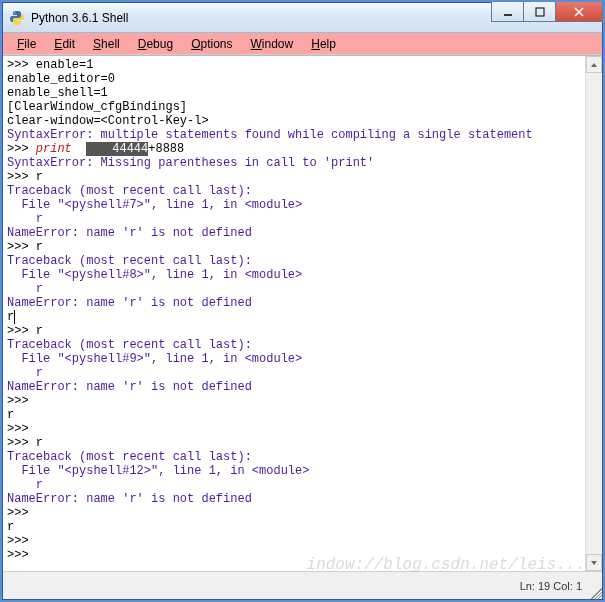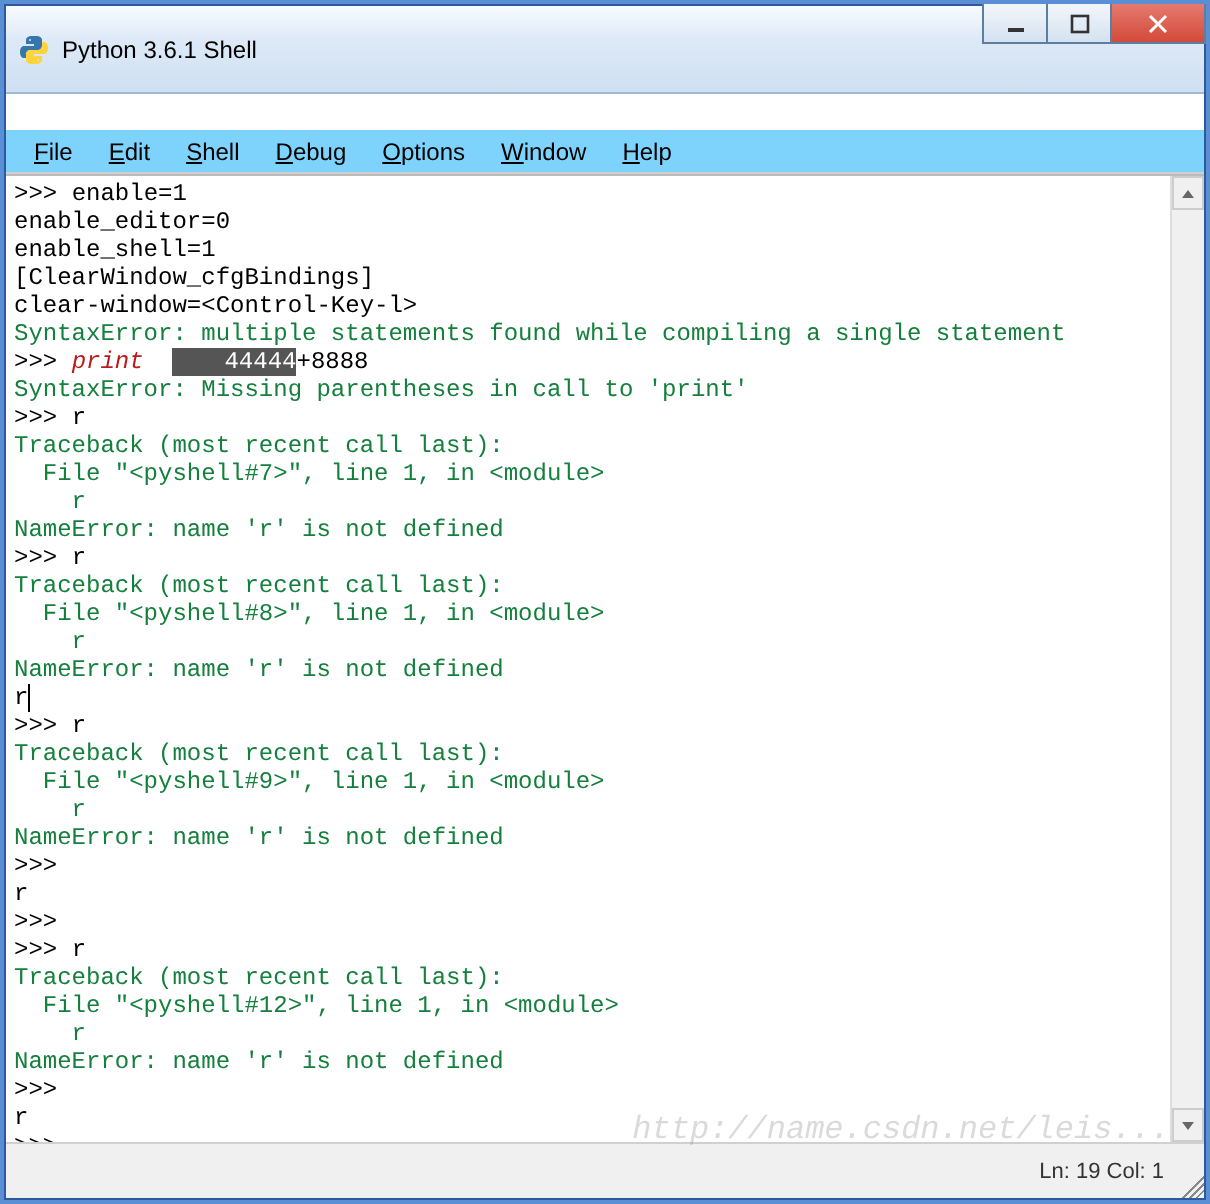--- a/index.html
+++ b/index.html
@@ -11,21 +11,21 @@
     overflow: hidden;
   }
   .window {
     width: 100%; height: 100%;
     background: #fff;
     border: 1px solid #2d5a9e;
     display: flex; flex-direction: column;
     box-shadow: 0 0 0 1px rgba(255,255,255,.3) inset;
   }
   .titlebar {
-    height: 44px;
+    height: 30px;
     background: linear-gradient(#f7fbff, #dde9f7 40%, #cfe0f2);
     display: flex; align-items: center;
     padding-left: 6px;
     border-bottom: 1px solid #9fb9d9;
   }
   .titlebar .icon { width: 16px; height: 16px; margin-right: 6px; }
   .titlebar .title { flex: 1; font-size: 12px; color: #000; }
   .winbtns { display: flex; gap: 0; margin-right: -1px; margin-top: -1px; align-self: flex-start; }
   .winbtn {
     width: 32px; height: 20px;
@@ -36,26 +36,25 @@
   }
   .winbtn.min, .winbtn.max { border-right: none; }
   .winbtn.close {
     width: 48px;
     background: linear-gradient(#e67a6f,#d34a3a);
     color: #fff;
   }
   .winbtn svg { width: 10px; height: 10px; }
   .menubar {
     height: 22px;
-    background: #7dd3fc;
+    background: #fca5a5;
     border-bottom: 1px solid #d0d0d0;
     display: flex; align-items: center;
     padding-left: 6px;
     gap: 2px;
-    margin-top: 18px;
   }
   .menuitem {
     padding: 2px 8px;
     font-size: 12px;
     cursor: default;
     text-decoration: underline;
     text-decoration-color: transparent;
   }
   .menuitem .ul { text-decoration: underline; }
   .content-wrap { flex:1; display:flex; overflow:hidden; border-top:1px solid #bbb; }
@@ -72,21 +71,21 @@
   }
   .scrollbar {
     width: 17px; background:#f0f0f0;
     border-left:1px solid #ddd;
     display:flex; flex-direction:column;
   }
   .sb-btn { height:17px; background:#f0f0f0; border:1px solid #ccc; display:flex;align-items:center;justify-content:center;}
   .sb-track { flex:1; }
   .prompt { color: #000; }
   .kw { color: #b91c1c; font-style: italic; }
-  .err { color: #15803d; }
+  .err { color: #4c1d95; }
   .sel { background: #555; color: #fff; padding-left: 26px; }
   .cursor { border-right:1px solid #000; }
   .statusbar {
     height: 28px;
     background: #f0f0f0;
     border-top: 1px solid #d0d0d0;
     display: flex; justify-content: flex-end; align-items: center;
     padding-right: 20px;
     font-size: 11px;
     color: #333;
@@ -166,14 +165,14 @@
           </svg>
       </div>
     </div>
   </div>
 
   <div class="statusbar">
     <span>Ln: 19  Col: 1</span>
   </div>
 </div>
 
-<div class="watermark">http://name.csdn.net/leis...</div>
+<div class="watermark">indow://blog.csdn.net/leis...</div>
 <div class="resize-grip"></div>
 
 </body></html>

